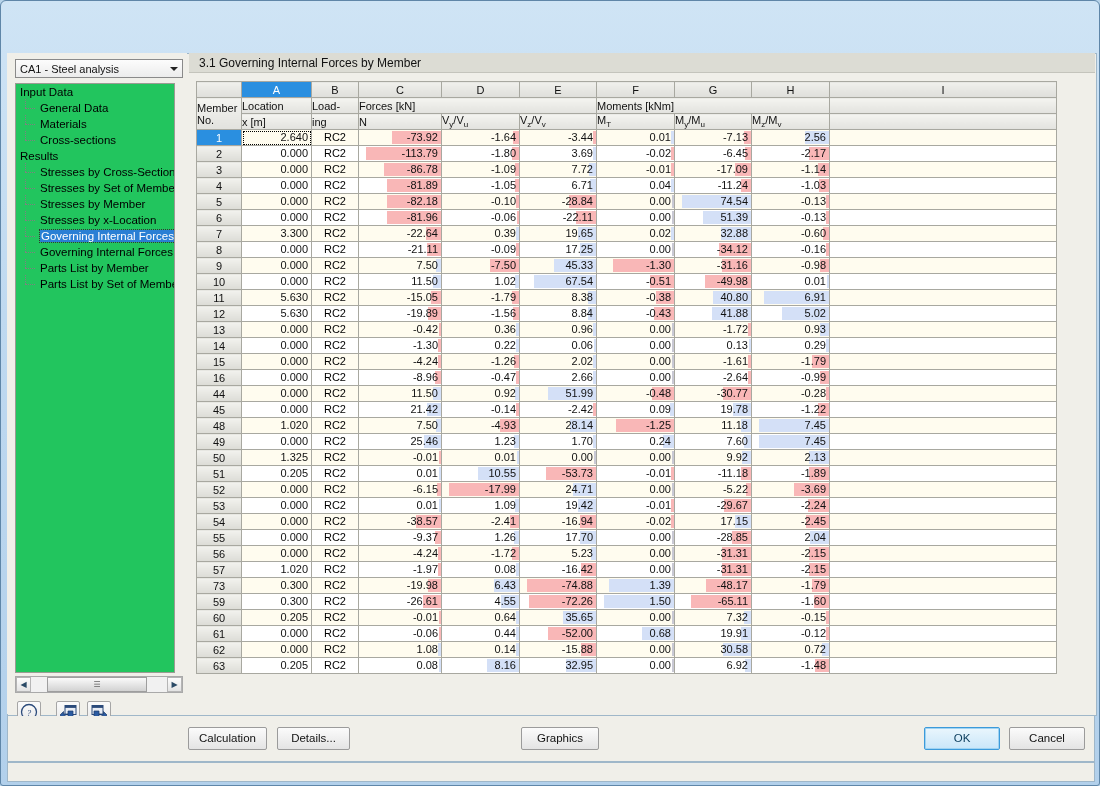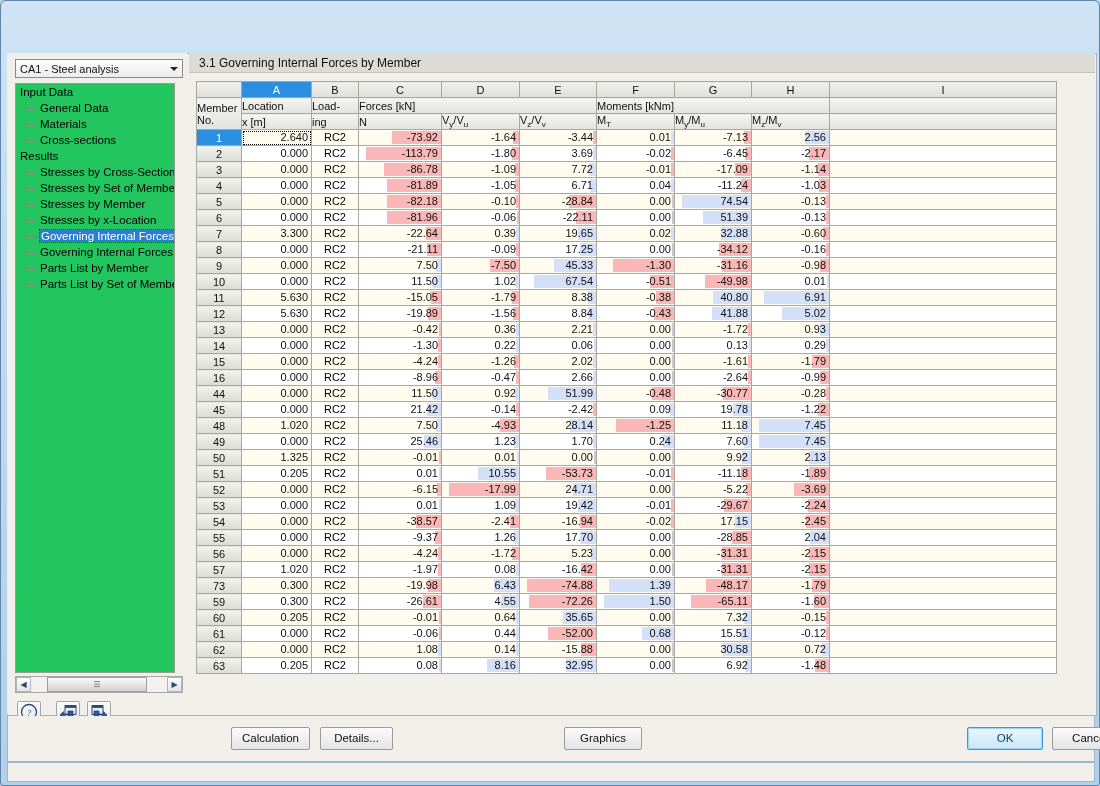--- a/index.html
+++ b/index.html
@@ -170,21 +170,21 @@
   #bottombar{
     position:absolute;left:6px;top:715px;width:1088px;height:46px;
     background:#f0efe9;border:1px solid #9fb7c9;border-top:none;
     box-sizing:border-box;
   }
   .pbtn{
     position:absolute;height:23px;
     background:linear-gradient(to bottom,#fbfbfb,#e4e4e4);
     border:1px solid #9b9b9b;border-radius:2px;box-sizing:border-box;
     font-size:11.5px;color:#111;text-align:center;line-height:21px;
-    cursor:pointer;font-family:"Liberation Sans",sans-serif;margin-left:43px;
+    cursor:pointer;font-family:"Liberation Sans",sans-serif;
   }
   .pbtn.default{
     background:linear-gradient(to bottom,#eaf6fd,#c9e6f9);
     border:1px solid #3c9ada;box-shadow:0 0 0 1px #9fd3f2 inset;
     color:#0a3c5c;
   }
   #statusbar{
     position:absolute;left:6px;top:761px;width:1088px;height:20px;
     background:#f0efe9;border:1px solid #9fb7c9;box-sizing:border-box;
   }
@@ -725,21 +725,21 @@
               <td class="cell">
                 <div class="bar neg" style="width: 2px;"></div>
                 <span class="val">-0.42</span>
               </td>
               <td class="cell">
                 <div class="bar pos" style="width: 3px;"></div>
                 <span class="val">0.36</span>
               </td>
               <td class="cell">
                 <div class="bar pos" style="width: 3px;"></div>
-                <span class="val">2.21</span>
+                <span class="val">0.96</span>
               </td>
               <td class="cell">
                 <div class="bar pos" style="width: 2px; background: rgb(201, 201, 212);"></div>
                 <span class="val">0.00</span>
               </td>
               <td class="cell">
                 <div class="bar neg" style="width: 3px;"></div>
                 <span class="val">-1.72</span>
               </td>
               <td class="cell">
@@ -1379,21 +1379,21 @@
               <td class="cell">
                 <div class="bar neg" style="width: 48px;"></div>
                 <span class="val">-52.00</span>
               </td>
               <td class="cell">
                 <div class="bar pos" style="width: 32px;"></div>
                 <span class="val">0.68</span>
               </td>
               <td class="cell">
                 <div class="bar pos" style="width: 10px;"></div>
-                <span class="val">15.51</span>
+                <span class="val">19.91</span>
               </td>
               <td class="cell">
                 <div class="bar neg" style="width: 3px;"></div>
                 <span class="val">-0.12</span>
               </td>
               <td class="blank"></td>
             </tr>
             <tr class="alt">
               <td class="rowhdr">62</td>
               <td class="cell">

